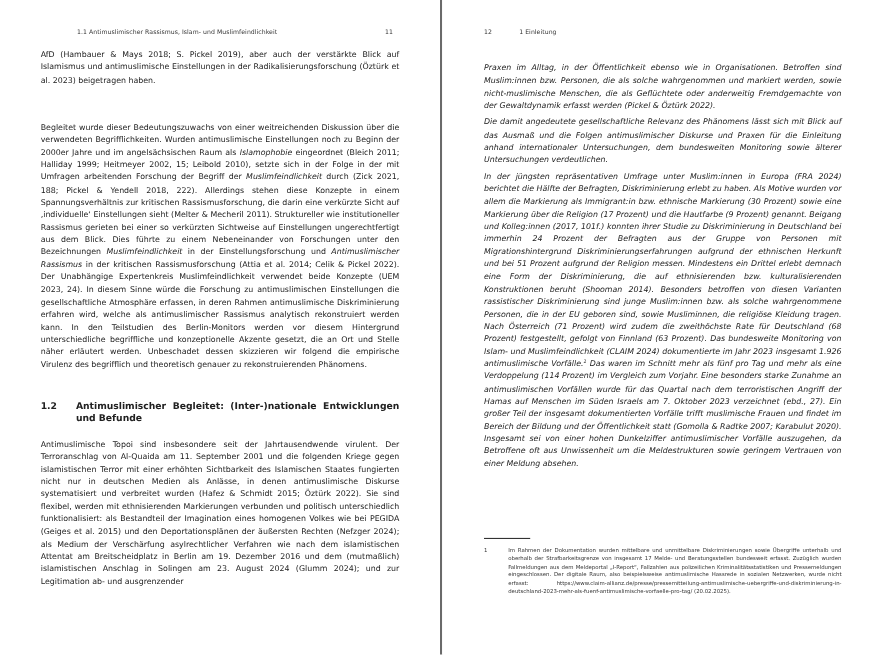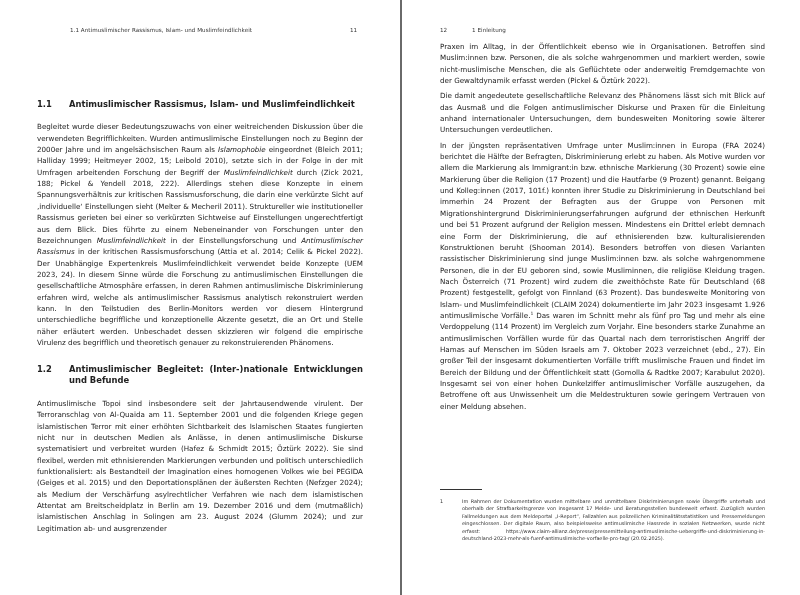--- a/index.html
+++ b/index.html
@@ -31,26 +31,25 @@
 </style>
 </head>
 <body>
 
 <div class="page page-left">
   <div class="running-head">
     <span class="rh-title">1.1 Antimuslimischer Rassismus, Islam- und Muslimfeindlichkeit</span>
     <span class="rh-num">11</span>
   </div>
 
+  <div class="body" style="top:44px;">
+    <p class="para">AfD (Hambauer &amp; Mays 2018; S. Pickel 2019), aber auch der verstärkte Blick auf Islamismus und antimuslimische Einstellungen in der Radikalisierungsforschung (Öztürk et al. 2023) beigetragen haben.</p>
+  </div>
 
   <div class="body" style="top:99px;">
-    <h2 class="h2">
-      <span class="num">1.1</span>
-      <span class="txt">Antimuslimischer Rassismus, Islam- und Muslimfeindlichkeit</span>
-    </h2>
     <p class="para" id="sec11-para" style="margin-top:11px;">
       <span>Begleitet wurde dieser Bedeutungszuwachs von einer weitreichenden Diskussion über die verwendeten Begrifflichkeiten. Wurden antimuslimische Einstellungen noch zu Beginn der 2000er Jahre und im angelsächsischen Raum als </span><em>Islamophobie</em><span> eingeordnet (Bleich 2011; Halliday 1999; Heitmeyer 2002, 15; Leibold 2010), setzte sich in der Folge in der mit Umfragen arbeitenden Forschung der Begriff der </span><em>Muslimfeindlichkeit</em><span> durch (Zick 2021, 188; Pickel &amp; Yendell 2018, 222). Allerdings stehen diese Konzepte in einem Spannungsverhältnis zur kritischen Rassismusforschung, die darin eine verkürzte Sicht auf ‚individuelle‘ Einstellungen sieht (Melter &amp; Mecheril 2011). Struktureller wie institutioneller Rassismus gerieten bei einer so verkürzten Sichtweise auf Einstellungen ungerechtfertigt aus dem Blick. Dies führte zu einem Nebeneinander von Forschungen unter den Bezeichnungen </span><em>Muslimfeindlichkeit</em><span> in der Einstellungsforschung und </span><em>Antimuslimischer Rassismus</em><span> in der kritischen Rassismusforschung (Attia et al. 2014; Celik &amp; Pickel 2022). Der Unabhängige Expertenkreis Muslimfeindlichkeit verwendet beide Konzepte (UEM 2023, 24). In diesem Sinne würde die Forschung zu antimuslimischen Einstellungen die gesellschaftliche Atmosphäre erfassen, in deren Rahmen antimuslimische Diskriminierung erfahren wird, welche als antimuslimischer Rassismus analytisch rekonstruiert werden kann. In den Teilstudien des Berlin-Monitors werden vor diesem Hintergrund unterschiedliche begriffliche und konzeptionelle Akzente gesetzt, die an Ort und Stelle näher erläutert werden. Unbeschadet dessen skizzieren wir folgend die empirische Virulenz des begrifflich und theoretisch genauer zu rekonstruierenden Phänomens.</span>
     </p>
   </div>
 
   <div class="body" style="top:364px;">
     <h2 class="h2">
       <span class="num">1.2</span>
       <span class="txt">Antimuslimischer Begleitet: (Inter-)nationale Entwicklungen und Befunde</span>
     </h2>
@@ -59,21 +58,21 @@
 </div>
 
 <div class="divider"></div>
 
 <div class="page page-right">
   <div class="running-head">
     <span class="rh-num">12</span>
     <span class="rh-title">1 Einleitung</span>
   </div>
 
-  <div class="body" style="top:41px;">
+  <div class="body" style="top:56px;font-style:italic;">
     <p class="para">Praxen im Alltag, in der Öffentlichkeit ebenso wie in Organisationen. Betroffen sind Muslim:innen bzw. Personen, die als solche wahrgenommen und markiert werden, sowie nicht-muslimische Menschen, die als Geflüchtete oder anderweitig Fremdgemachte von der Gewaltdynamik erfasst werden (Pickel &amp; Öztürk 2022).</p>
     <p class="para">Die damit angedeutete gesellschaftliche Relevanz des Phänomens lässt sich mit Blick auf das Ausmaß und die Folgen antimuslimischer Diskurse und Praxen für die Einleitung anhand internationaler Untersuchungen, dem bundesweiten Monitoring sowie älterer Untersuchungen verdeutlichen.</p>
     <p class="para"><span>In der jüngsten repräsentativen Umfrage unter Muslim:innen in Europa (FRA 2024) berichtet die Hälfte der Befragten, Diskriminierung erlebt zu haben. Als Motive wurden vor allem die Markierung als Immigrant:in bzw. ethnische Markierung (30 Prozent) sowie eine Markierung über die Religion (17 Prozent) und die Hautfarbe (9 Prozent) genannt. Beigang und Kolleg:innen (2017, 101f.) konnten ihrer Studie zu Diskriminierung in Deutschland bei immerhin 24 Prozent der Befragten aus der Gruppe von Personen mit Migrationshintergrund Diskriminierungserfahrungen aufgrund der ethnischen Herkunft und bei 51 Prozent aufgrund der Religion messen. Mindestens ein Drittel erlebt demnach eine Form der Diskriminierung, die auf ethnisierenden bzw. kulturalisierenden Konstruktionen beruht (Shooman 2014). Besonders betroffen von diesen Varianten rassistischer Diskriminierung sind junge Muslim:innen bzw. als solche wahrgenommene Personen, die in der EU geboren sind, sowie Musliminnen, die religiöse Kleidung tragen. Nach Österreich (71 Prozent) wird zudem die zweithöchste Rate für Deutschland (68 Prozent) festgestellt, gefolgt von Finnland (63 Prozent). Das bundesweite Monitoring von Islam- und Muslimfeindlichkeit (CLAIM 2024) dokumentierte im Jahr 2023 insgesamt 1.926 antimuslimische Vorfälle.</span><sup>1</sup><span> Das waren im Schnitt mehr als fünf pro Tag und mehr als eine Verdoppelung (114 Prozent) im Vergleich zum Vorjahr. Eine besonders starke Zunahme an antimuslimischen Vorfällen wurde für das Quartal nach dem terroristischen Angriff der Hamas auf Menschen im Süden Israels am 7. Oktober 2023 verzeichnet (ebd., 27). Ein großer Teil der insgesamt dokumentierten Vorfälle trifft muslimische Frauen und findet im Bereich der Bildung und der Öffentlichkeit statt (Gomolla &amp; Radtke 2007; Karabulut 2020). Insgesamt sei von einer hohen Dunkelziffer antimuslimischer Vorfälle auszugehen, da Betroffene oft aus Unwissenheit um die Meldestrukturen sowie geringem Vertrauen von einer Meldung absehen.</span></p>
   </div>
 
   <div class="fn-rule"></div>
   <div class="footnote">
     <span class="fn-num">1</span>
     <span class="fn-text">Im Rahmen der Dokumentation wurden mittelbare und unmittelbare Diskriminierungen sowie Übergriffe unterhalb und oberhalb der Strafbarkeitsgrenze von insgesamt 17 Melde- und Beratungsstellen bundesweit erfasst. Zuzüglich wurden Fallmeldungen aus dem Meldeportal „I-Report“, Fallzahlen aus polizeilichen Kriminalitätsstatistiken und Pressemeldungen eingeschlossen. Der digitale Raum, also beispielsweise antimuslimische Hassrede in sozialen Netzwerken, wurde nicht erfasst: https://www.claim-allianz.de/presse/pressemitteilung-antimuslimische-uebergriffe-und-diskriminierung-in-deutschland-2023-mehr-als-fuenf-antimuslimische-vorfaelle-pro-tag/ (20.02.2025).</span>
   </div>

